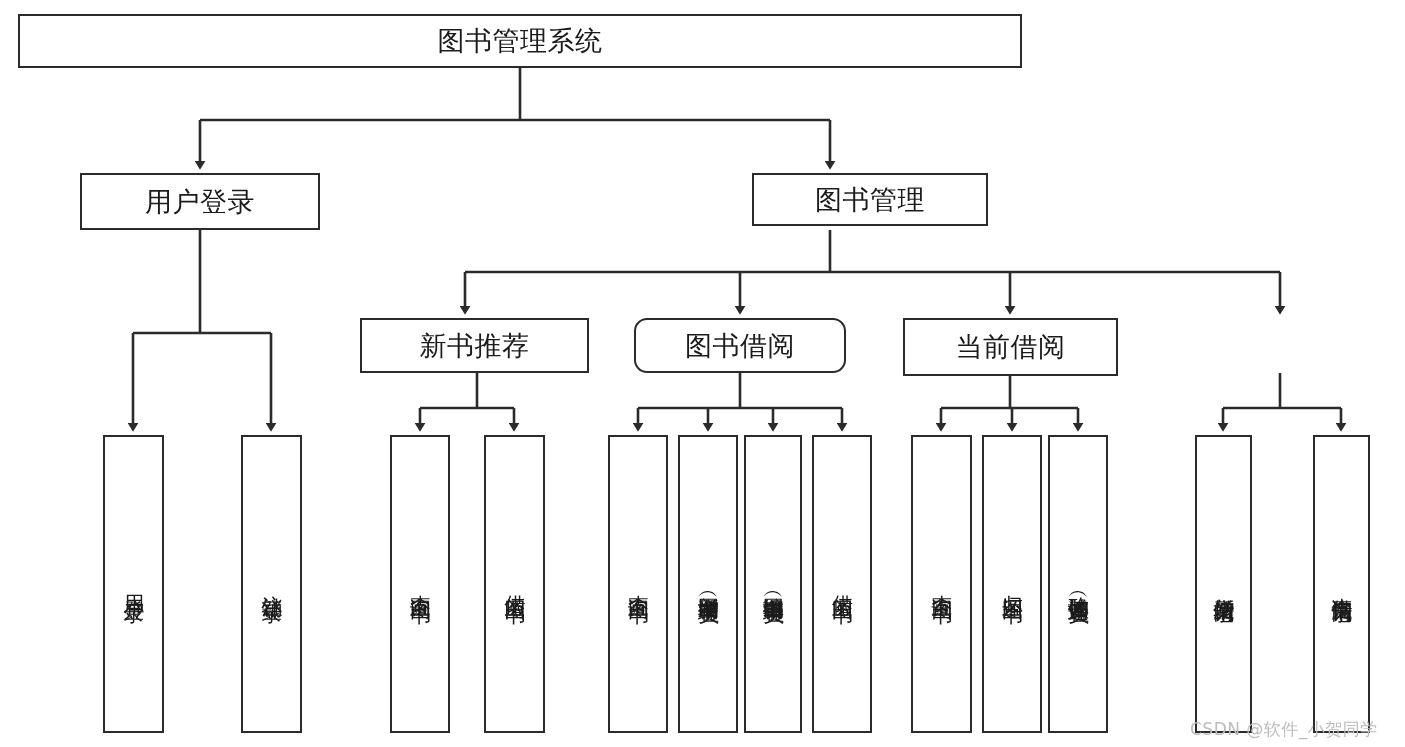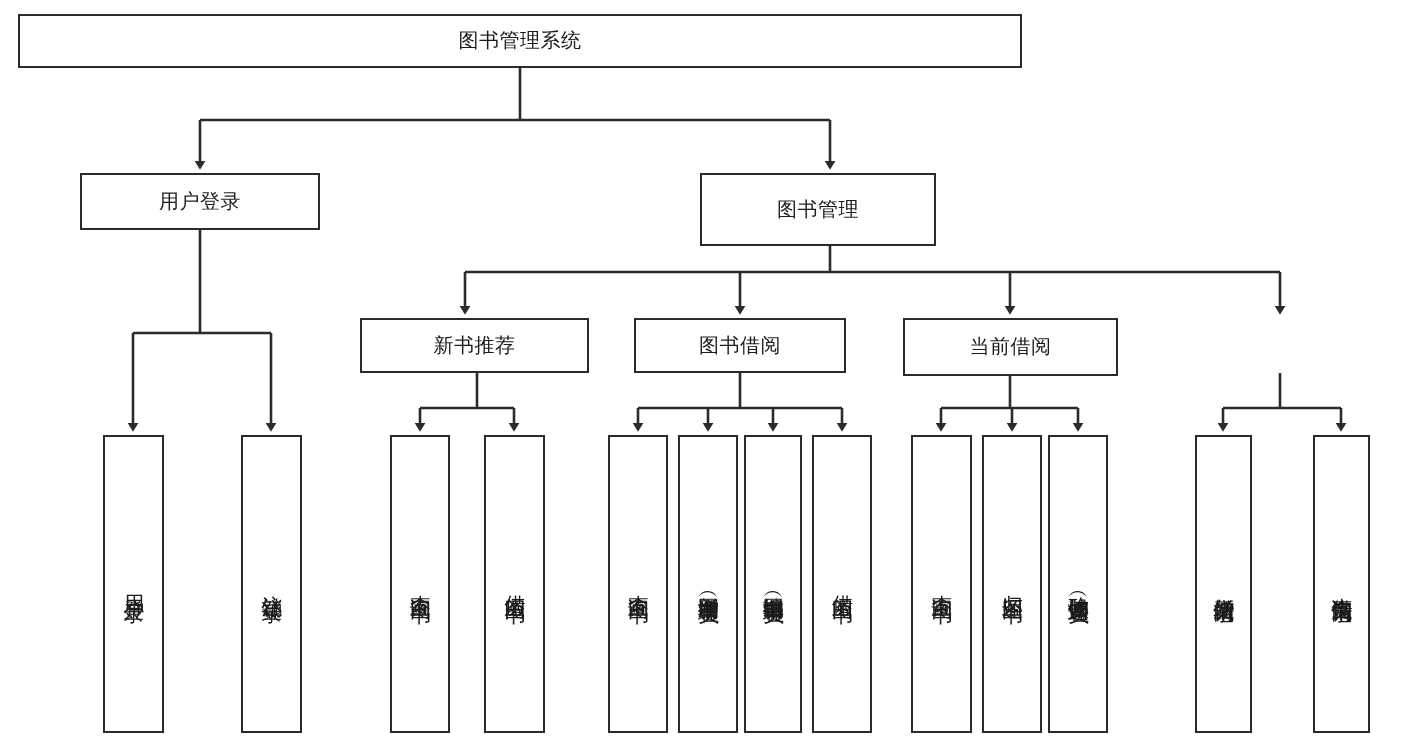--- a/index.html
+++ b/index.html
@@ -31,21 +31,21 @@
     box-sizing: border-box;
     border: 2px solid #2b2b2b;
     background: #ffffff;
     display: flex;
     align-items: center;
     justify-content: center;
     color: #1b1b1b;
     line-height: 1.18;
   }
   .node.horiz {
-    font-size: 20px;
+    font-size: 27px;
     letter-spacing: 0.5px;
     text-align: right;
   }
   .node.vert {
     writing-mode: vertical-rl;
     text-orientation: upright;
     font-size: 21px;
     letter-spacing: 3px;
     text-align: center;
     padding: 3px 0;
@@ -120,28 +120,28 @@
     </g>
   </svg>
 
   <div class="node horiz" style="left:18px; top:14px; width:1004px; height:54px;">
     <span class="lbl">图书管理系统</span>
   </div>
 
   <div class="node horiz" style="left:80px; top:173px; width:240px; height:57px;">
     <span class="lbl">用户登录</span>
   </div>
-  <div class="node horiz" style="left:700px; top:173px; width:236px; height:73px;">
+  <div class="node horiz" style="left:752px; top:173px; width:236px; height:53px;">
     <span class="lbl">图书管理</span>
   </div>
 
   <div class="node horiz" style="left:360px; top:318px; width:229px; height:55px;">
     <span class="lbl">新书推荐</span>
   </div>
-  <div class="node horiz" style="left:634px; top:318px; width:212px; height:55px;">
+  <div class="node horiz" style="left:634px; top:318px; width:212px; height:55px;border-radius:13px;">
     <span class="lbl">图书借阅</span>
   </div>
   <div class="node horiz" style="left:903px; top:318px; width:215px; height:58px;">
     <span class="lbl">当前借阅</span>
   </div>
 
   <div class="node vert" style="left:103px; top:435px; width:61px; height:298px;">
     <span class="lbl">用户登录</span>
   </div>
   <div class="node vert" style="left:241px; top:435px; width:61px; height:298px;">
@@ -178,14 +178,15 @@
     <span class="lbl">确认归还（管理员）</span>
   </div>
 
   <div class="node vert tight" style="left:1195px; top:435px; width:57px; height:298px;">
     <span class="lbl">新增借阅记录</span>
   </div>
   <div class="node vert tight" style="left:1313px; top:435px; width:57px; height:298px;">
     <span class="lbl">查询借阅记录</span>
   </div>
 
+  <div class="watermark" style="left:1190px; top:718px;">CSDN @软件_小贺同学</div>
 
 </div>
 
 </body></html>

